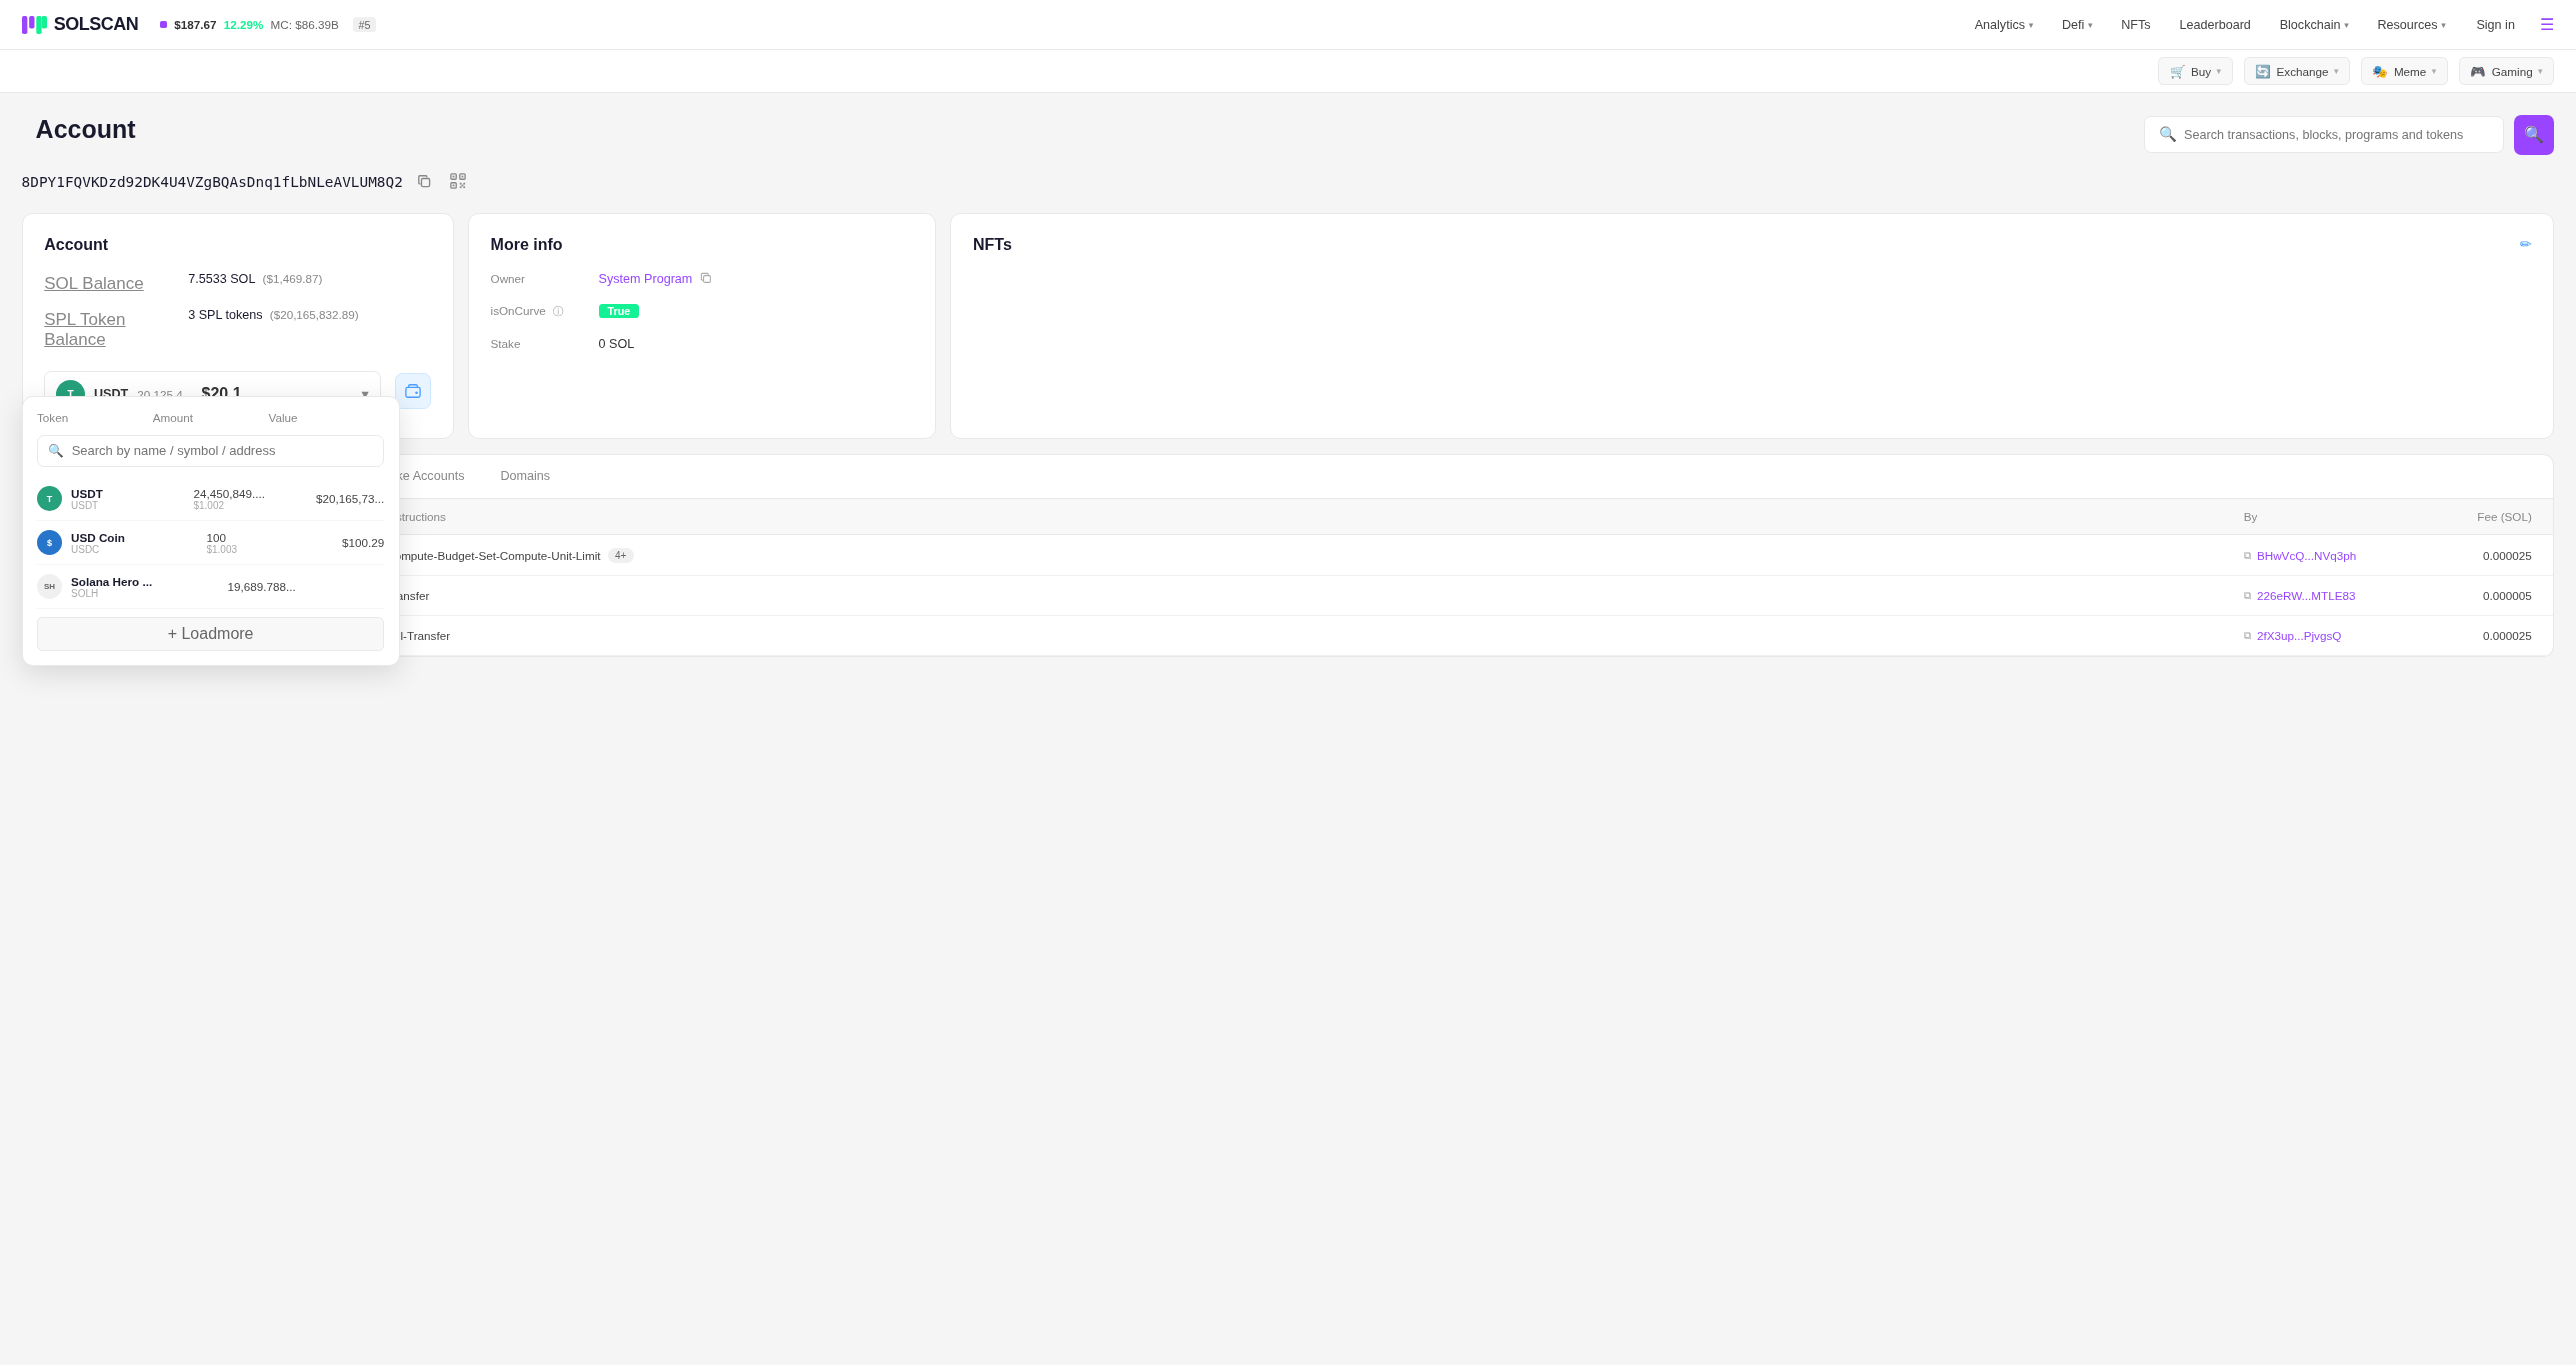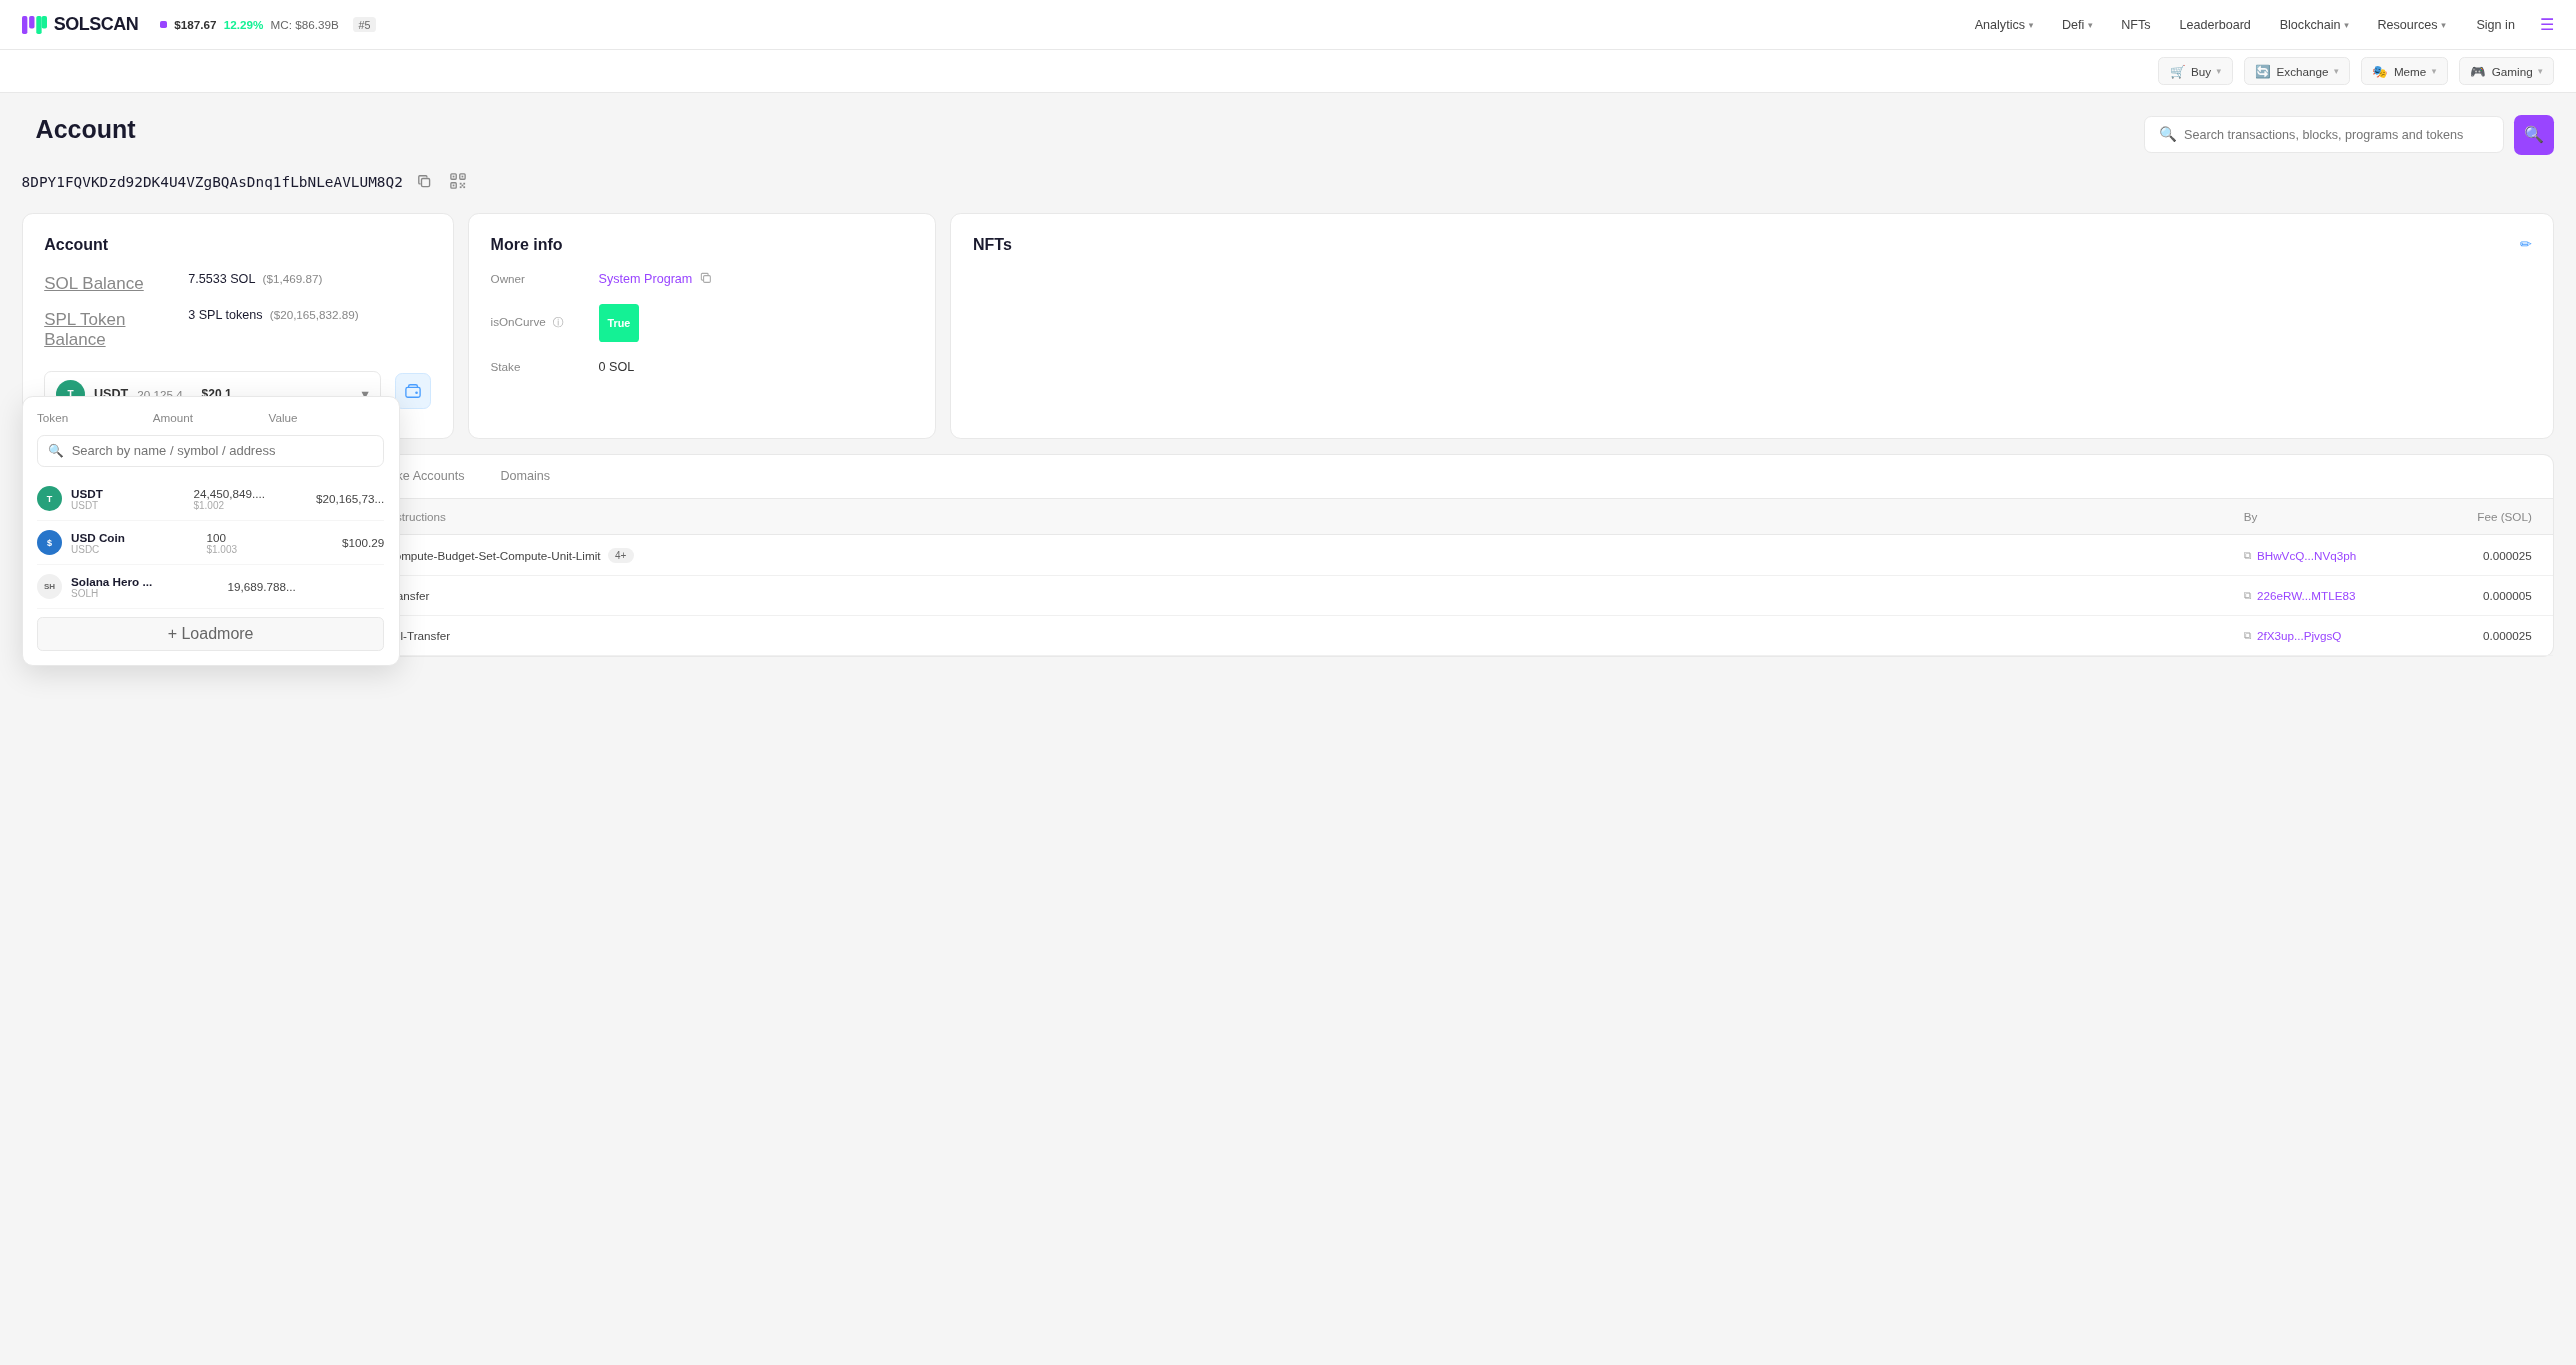--- a/index.html
+++ b/index.html
@@ -117,30 +117,30 @@
       border-radius: 7.2px;
       padding: 7.2px 10.8px;
       gap: 9px;
       cursor: pointer;
       background: #fff;
       margin-top: 7.2px;
     }
     .token-icon { width: 29px; height: 29px; border-radius: 50%; background: #26a17b; display: flex; align-items: center; justify-content: center; color: #fff; font-size: 10px; font-weight: 700; }
     .token-name { font-weight: 600; font-size: 12.6px; }
     .token-amount { color: #888; font-size: 11.7px; }
-    .token-value { font-weight: 600; font-size: 12px; }
+    .token-value { font-weight: 600; font-size: 16px; }
     .token-chevron { margin-left: auto; color: #888; font-size: 14.4px; }
     .wallet-btn { margin-left: 7.2px; background: #e8f4ff; border: 0.9px solid #d0e8ff; border-radius: 7.2px; width: 36px; height: 36px; display: flex; align-items: center; justify-content: center; cursor: pointer; color: #4a9eff; }
 
     
     .info-row { display: flex; align-items: center; margin-bottom: 18px; }
     .info-label { width: 108px; color: #888; font-size: 11.7px; }
     .info-value { display: flex; align-items: center; gap: 7.2px; font-size: 12.6px; }
     .link-text { color: #9945ff; cursor: pointer; text-decoration: none; }
-    .true-badge { background: #14f195; color: #fff; padding: 13px 9px; border-radius: 3.6px; font-size: 10.8px; font-weight: 600; }
+    .true-badge { background: #14f195; color: #fff; padding: 1px 9px; border-radius: 3.6px; font-size: 10.8px; font-weight: 600; }
     .info-icon { color: #aaa; font-size: 10.8px; cursor: pointer; }
 
     
     .misc-card-header { display: flex; justify-content: space-between; align-items: flex-start; }
     .edit-icon { color: #4a9eff; cursor: pointer; font-size: 14.4px; }
 
     
     .tabs-section { background: #fff; border-radius: 10.8px 10.8px 0 0; border: 0.9px solid #e8e8e8; border-bottom: none; margin-top: 14.4px; }
     .tabs-list { display: flex; gap: 0; padding: 0 21.6px; border-bottom: 0.9px solid #e8e8e8; }
     .tab {

